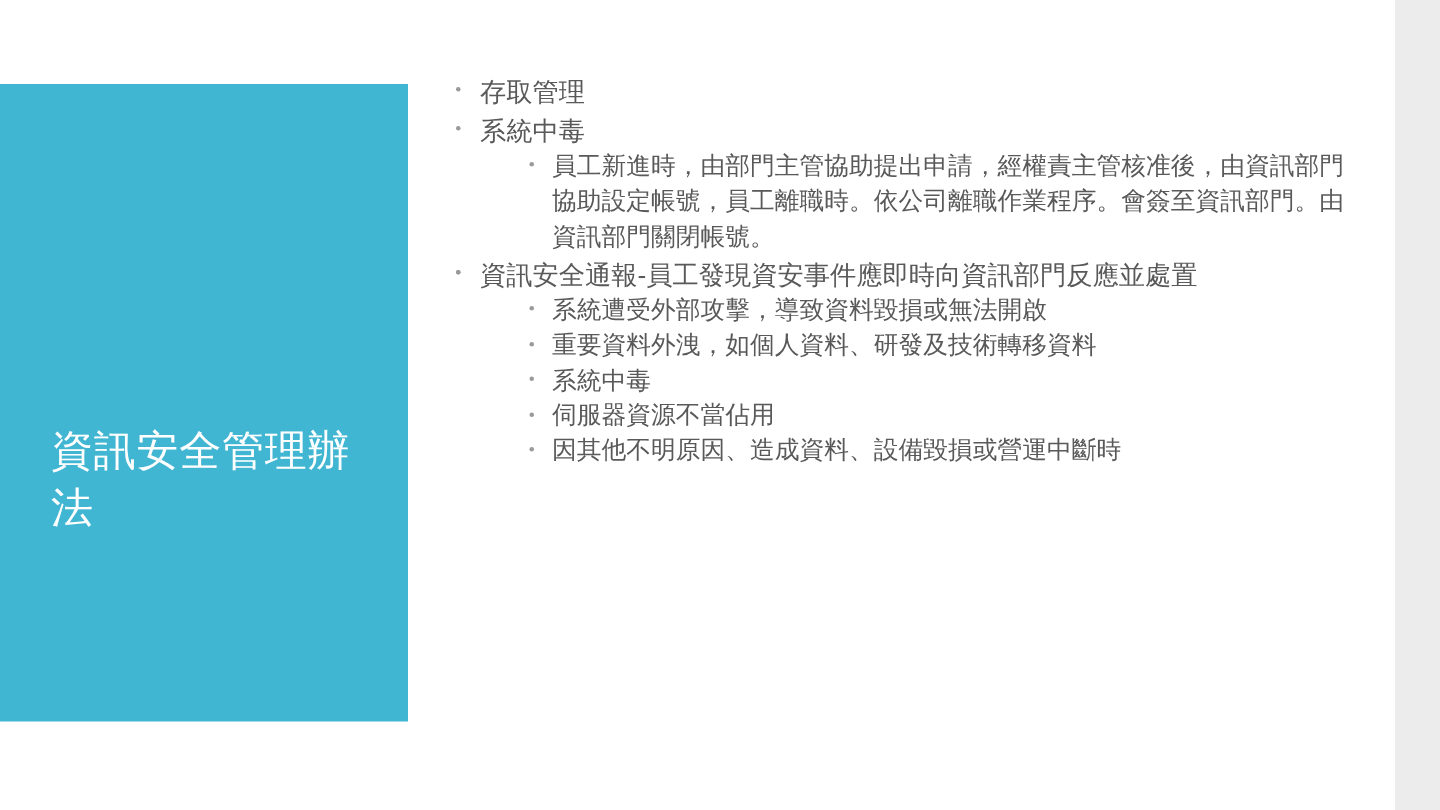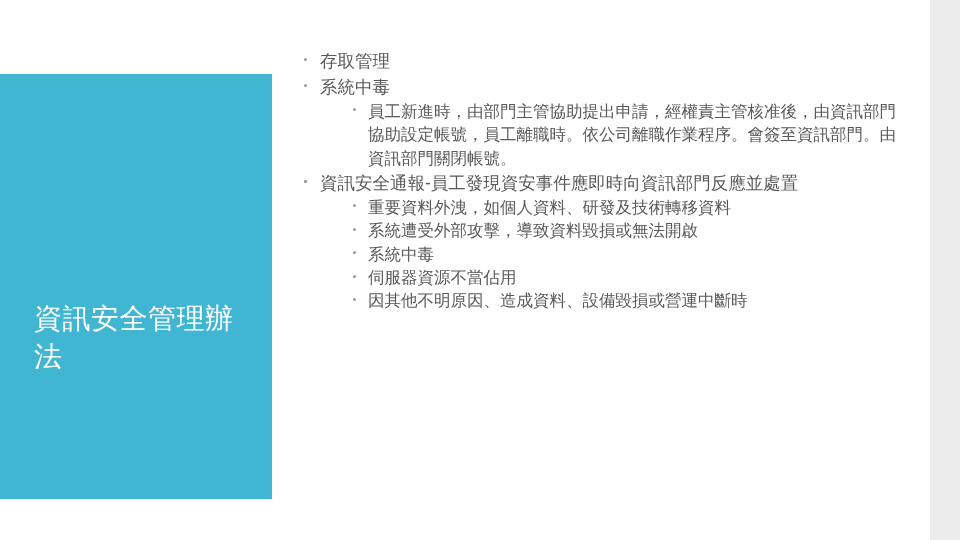--- a/index.html
+++ b/index.html
@@ -26,21 +26,21 @@
     top: 0;
     right: 0;
     width: 30px;
     height: 540px;
     background: #ececec;
   }
   
   .title-block {
     position: absolute;
     left: 0;
-    top: 74px;
+    top: 56px;
     width: 272px;
     height: 425px;
     background: #41b6d2;
     box-sizing: border-box;
   }
   .title-text {
     position: absolute;
     left: 34px;
     top: 226px;
     width: 225px;
@@ -148,25 +148,25 @@
       <li class="item1 grp">
         <span class="bullet"></span>
       </li>
 
       <li class="item1 grp-last">
         <span class="bullet"></span>
         <span class="txt">資訊安全通報-員工發現資安事件應即時向資訊部門反應並處置</span>
         <ul class="lvl2">
           <li class="item2">
             <span class="bullet2"></span>
-            <span>重要資料外洩，如個人資料、研發及技術轉移資料</span>
+            <span>系統遭受外部攻擊，導致資料毀損或無法開啟</span>
           </li>
           <li class="item2">
             <span class="bullet2"></span>
-            <span>系統遭受外部攻擊，導致資料毀損或無法開啟</span>
+            <span>重要資料外洩，如個人資料、研發及技術轉移資料</span>
           </li>
           <li class="item2">
             <span class="bullet2"></span>
             <span>系統中毒</span>
           </li>
           <li class="item2">
             <span class="bullet2"></span>
             <span>伺服器資源不當佔用</span>
           </li>
           <li class="item2">

